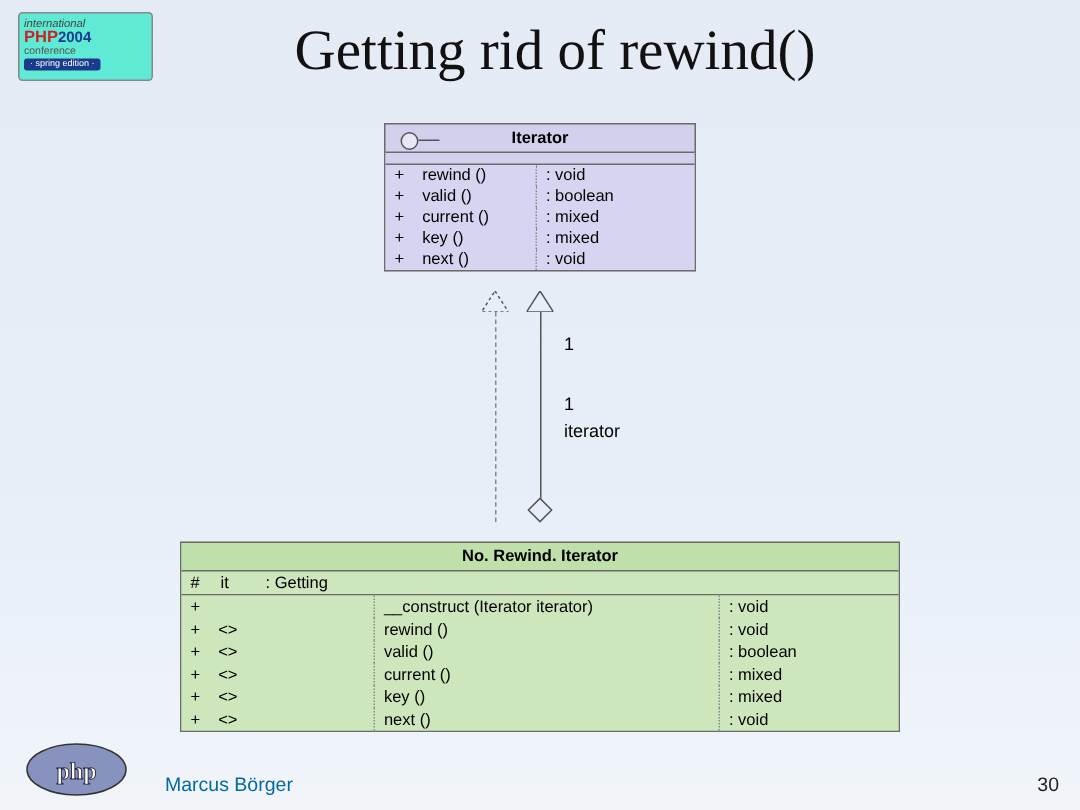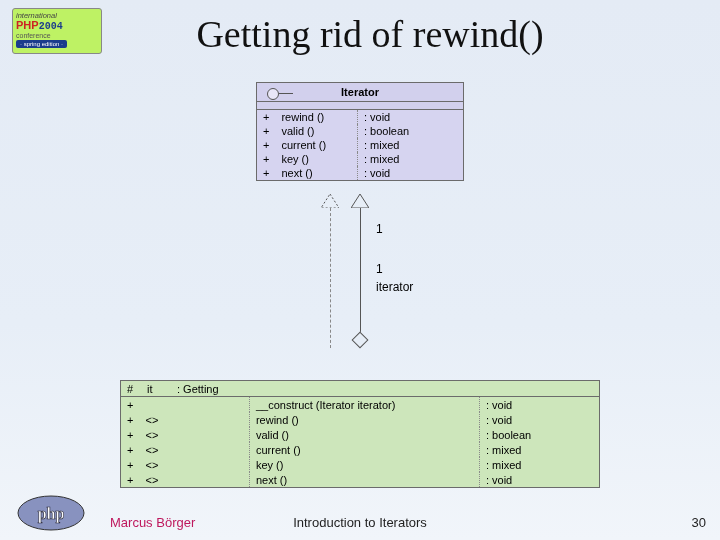--- a/index.html
+++ b/index.html
@@ -1,20 +1,20 @@
 <!DOCTYPE html>
 <html><head>
 <meta charset="utf-8">
 <style>
 * { box-sizing: border-box; margin:0; padding:0; }
 body { width:720px; height:540px; background:linear-gradient(180deg,#e4ebf5 0%,#e7eef7 60%,#f1f5fa 100%); font-family:Verdana, Arial, sans-serif; position:relative; overflow:hidden; }
-.conf-logo { position:absolute; left:12px; top:8px; width:90px; height:46px; border:1px solid #888; border-radius:3px; background:#bef264; font-size:7px; line-height:1; padding:3px; color:#333; }
+.conf-logo { position:absolute; left:12px; top:8px; width:90px; height:46px; border:1px solid #888; border-radius:3px; background:#5eead4; font-size:7px; line-height:1; padding:3px; color:#333; }
 .conf-logo .l1 { font-style:italic; font-size:7.5px; color:#444; }
 .conf-logo .l2 { font-weight:bold; font-size:11px; color:#c22; }
-.conf-logo .l3 { font-weight:bold; font-size:10px; color:#1b3c8c;font-family:Liberation Mono, monospace; }
+.conf-logo .l3 { font-weight:bold; font-size:10px; color:#1b3c8c; }
 .conf-logo .l4 { font-size:7px; color:#555; }
 .conf-logo .l5 { display:inline-block; background:#1b3c8c; color:#fff; font-size:6px; padding:1px 4px; border-radius:2px; margin-top:1px; }
 .title { position:absolute; top:12px; left:0; right:0; text-align:center; font-family:Georgia, "Times New Roman", serif; font-size:38px; color:#111;padding-left:20px; }
 .diagram { position:absolute; left:0; right:0; top:82px; bottom:52px; }
 
 
 .uml { border:1px solid #6b6b6b; background:#fff; font-size:11px; }
 .iterator-box { position:absolute; left:50%; transform:translateX(-50%); top:0; width:208px; background:#d2d0ed; }
 .uml .head { border-bottom:1px solid #6b6b6b; text-align:center; padding:3px 0; font-weight:bold; position:relative; }
 .iterator-box .head .circle { position:absolute; left:10px; top:5px; width:12px; height:12px; border:1px solid #555; border-radius:50%; background:#e8e6f7; }
@@ -36,21 +36,21 @@
 
 .norewind-box { position:absolute; left:50%; transform:translateX(-50%); bottom:0; width:480px; background:#c8e3b8; }
 .norewind-box .head { background:#bfe0aa; }
 .norewind-box .attr, .norewind-box .body { background:#cde6bb; }
 .norewind-box .attr { border-bottom:1px solid #6b6b6b; }
 .norewind-box td { padding:1.5px 6px; }
 
 .footer { position:absolute; left:0; right:0; bottom:6px; height:40px; }
 .php-logo { position:absolute; left:16px; bottom:2px; }
 .php-logo svg { display:block; }
-.foot-author { position:absolute; left:110px; bottom:4px; font-size:13px; color:#be185d; }
+.foot-author { position:absolute; left:110px; bottom:4px; font-size:13px; color:#0369a1; }
 .foot-title { position:absolute; left:50%; transform:translateX(-50%); bottom:4px; font-size:13px; color:#222; }
 .foot-page { position:absolute; right:14px; bottom:4px; font-size:13px; color:#222; }
 </style>
 </head>
 <body>
 
 <div class="conf-logo">
   <div class="l1">international</div>
   <span class="l2">PHP</span><span class="l3">2004</span>
   <div class="l4">conference</div>
@@ -114,20 +114,23 @@
   </div>
   <div class="vline-solid" style="top:126px; height:126px;"></div>
 
   <div class="assoc-lbl" style="top:140px;">1</div>
   <div class="assoc-lbl" style="top:180px;">1</div>
   <div class="assoc-lbl" style="top:198px;">iterator</div>
 
   <div class="diamond" style="top:252px;"></div>
 
   <div class="uml norewind-box">
+    <div class="head">
+      <span>No. Rewind. Iterator</span>
+    </div>
     <div class="attr">
       <table>
           <tbody>
             <tr>
         <td style="width:20px;">#</td>
         <td style="width:30px;">it</td>
         <td>: Getting</td>
       </tr>
           </tbody>
         </table>
@@ -179,15 +182,14 @@
 </div>
 
 <div class="footer">
   <div class="php-logo">
     <svg width="70" height="38">
         <ellipse cx="35" cy="19" rx="33" ry="17" fill="#8892bf" stroke="#333" stroke-width="1"></ellipse>
         <text x="35" y="25" text-anchor="middle" font-family="Verdana" font-size="16" font-weight="bold" fill="#fff" stroke="#223" stroke-width="0.6">php</text>
       </svg>
   </div>
   <div class="foot-author">Marcus Börger</div>
-  <div class="foot-title">Introduction to Iterators</div>
   <div class="foot-page">30</div>
 </div>
 
 </body></html>

